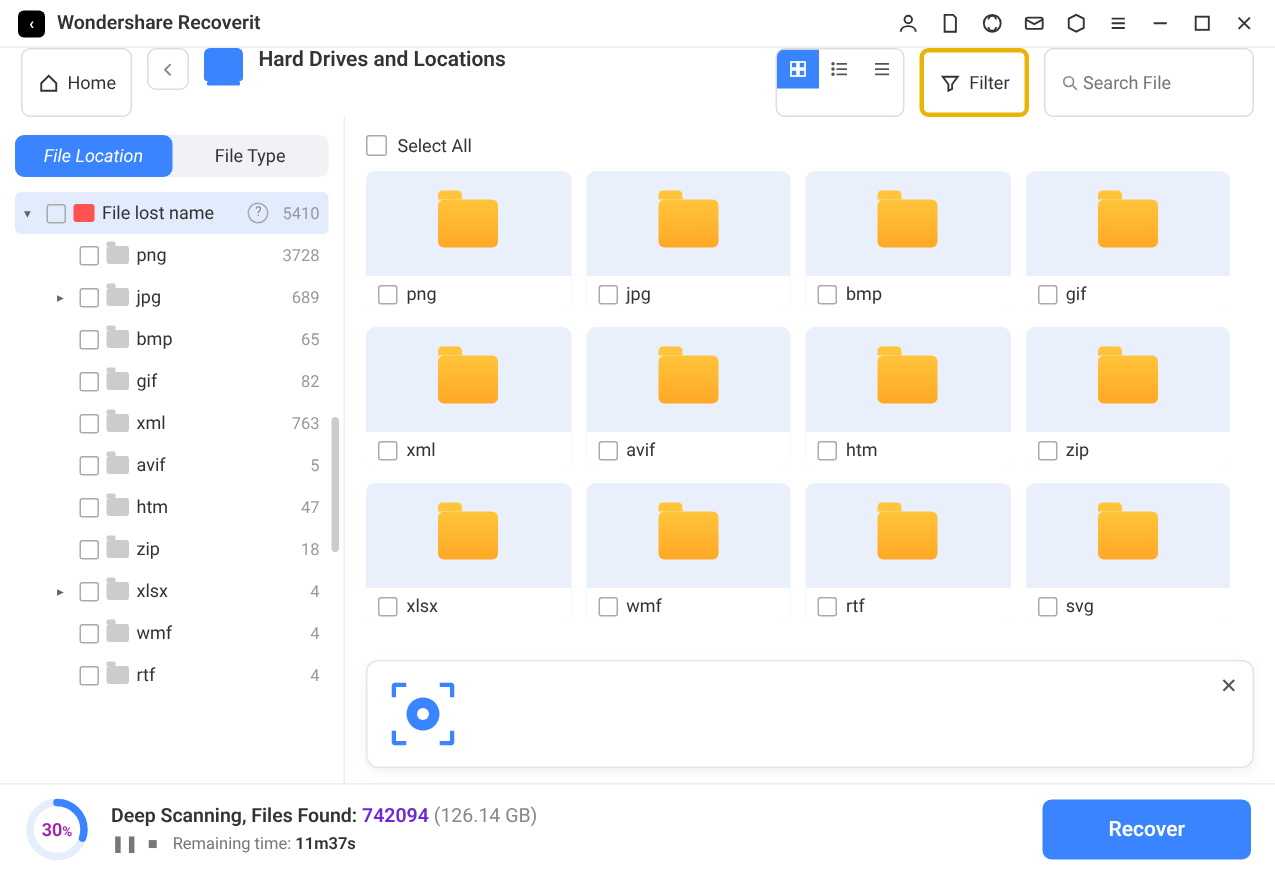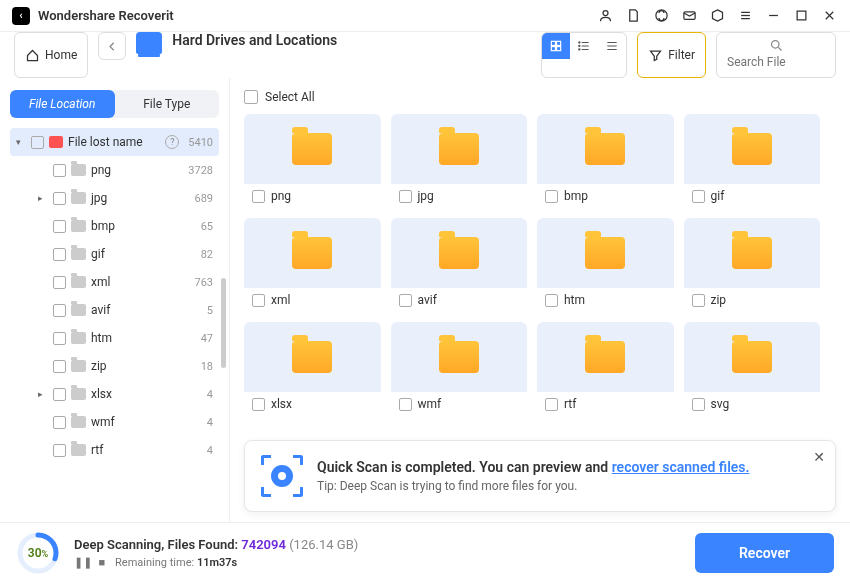--- a/index.html
+++ b/index.html
@@ -15,22 +15,22 @@
 
 .toolbar { height: 46px; background: #fff; display: flex; padding: 0 14px; gap: 10px; }
 .home-btn { border: 1px solid #ddd; border-radius: 6px; padding: 5px 10px; display: flex; align-items: center; gap: 5px; cursor: pointer; font-size: 12px; }
 .back-btn { border: 1px solid #ddd; border-radius: 6px; width: 28px; height: 28px; display: flex; align-items: center; justify-content: center; cursor: pointer; }
 .drive-icon { width: 26px; height: 22px; background: #3a84ff; border-radius: 4px 4px 2px 2px; position: relative; }
 .drive-icon::after { content: ""; position: absolute; bottom: -3px; left: 2px; right: 2px; height: 3px; background: #3a84ff; border-radius: 1px; }
 .loc-title { font-weight: 600; font-size: 14px; }
 .view-btns { display: flex; border: 1px solid #ddd; border-radius: 6px; overflow: hidden; }
 .view-btn { width: 28px; height: 26px; display: flex; align-items: center; justify-content: center; cursor: pointer; }
 .view-btn.active { background: #3a84ff; color: #fff; }
-.filter-btn { border: 1px solid #eab308; border-radius: 6px; padding: 5px 10px; display: flex; align-items: center; gap: 5px; cursor: pointer; font-size: 12px; }
-.search-box { border: 1px solid #ddd; border-radius: 6px; padding: 5px 10px; display: flex; align-items: center; gap: 2px; width: 120px; flex-direction: column; }
+.filter-btn { border: 3px solid #eab308; border-radius: 6px; padding: 5px 10px; display: flex; align-items: center; gap: 5px; cursor: pointer; font-size: 12px; }
+.search-box { border: 1px solid #ddd; border-radius: 6px; padding: 5px 10px; display: flex; align-items: center; gap: 2px; width: 140px; }
 .search-box input { border: none; outline: none; font-size: 12px; width: 100%; }
 
 
 .main { display: flex; height: 444px; background: #fff; }
 
 
 .sidebar { width: 230px; border-right: 1px solid #eee; padding: 12px 10px 0 10px; overflow: hidden; position: relative; }
 .tabbar { display: flex; background: #f0f2f5; border-radius: 6px; margin-bottom: 10px; }
 .tab { flex: 1; text-align: center; padding: 7px 0; font-size: 12px; cursor: pointer; border-radius: 6px; }
 .tab.active { background: #3a84ff; color: #fff; font-style: italic; }
@@ -71,21 +71,21 @@
 .banner-icon .eye::after { content: ""; position: absolute; top: 50%; left: 50%; transform: translate(-50%,-50%); width: 8px; height: 8px; background: #fff; border-radius: 50%; }
 .banner-text .t1 { font-size: 14px; font-weight: 600; }
 .banner-text .t1 a { color: #3a84ff; text-decoration: underline; }
 .banner-text .t2 { font-size: 12px; color: #666; margin-top: 4px; }
 .banner-close { position: absolute; top: 8px; right: 10px; cursor: pointer; font-size: 14px; color: #555; }
 
 
 .footer { height: 60px; background: #fff; border-top: 1px solid #eee; display: flex; align-items: center; padding: 0 16px; gap: 14px; }
 .progress-ring { width: 44px; height: 44px; position: relative; }
 .progress-ring svg { transform: rotate(-90deg); }
-.progress-ring .pct { position: absolute; top: 50%; left: 50%; transform: translate(-50%,-50%); font-size: 12px; font-weight: 600; color: #4d7c0f; }
+.progress-ring .pct { position: absolute; top: 50%; left: 50%; transform: translate(-50%,-50%); font-size: 12px; font-weight: 600; color: #a21caf; }
 .footer-info .line1 { font-size: 13px; font-weight: 600; }
 .footer-info .line1 .found { color: #6d28d9; }
 .footer-info .line1 .size { color: #888; font-weight: 400; }
 .footer-info .line2 { font-size: 11px; color: #777; margin-top: 4px; display: flex; align-items: center; gap: 10px; }
 .footer-info .ctrl { display: inline-flex; gap: 6px; }
 .footer-info .ctrl span { cursor: pointer; font-size: 11px; }
 .recover-btn { margin-left: auto; background: #3a84ff; color: #fff; border: none; border-radius: 6px; padding: 12px 44px; font-size: 14px; font-weight: 600; cursor: pointer; }
 
 svg.icon-sm { width: 15px; height: 15px; }
 </style>
@@ -420,26 +420,20 @@
       </div>
 
     <div class="banner">
       <div class="banner-icon">
         <div class="corner tl"></div>
           <div class="corner tr"></div>
           <div class="corner bl"></div>
           <div class="corner br"></div>
         <div class="eye"></div>
       </div>
-      <div class="banner-text">
-        <div class="t1">
-          <span>Quick Scan is completed. You can preview and </span><a href="#">recover scanned files.</a>
-        </div>
-        <div class="t2">Tip: Deep Scan is trying to find more files for you.</div>
-      </div>
       <div class="banner-close">✕</div>
     </div>
   </div>
 </div>
 
 <div class="footer">
   <div class="progress-ring">
     <svg width="44" height="44">
         <circle cx="22" cy="22" r="18" stroke="#e4eefc" stroke-width="5" fill="none"></circle>
         <circle cx="22" cy="22" r="18" stroke="#3a84ff" stroke-width="5" fill="none" stroke-dasharray="113" stroke-dashoffset="79" stroke-linecap="round"></circle>

